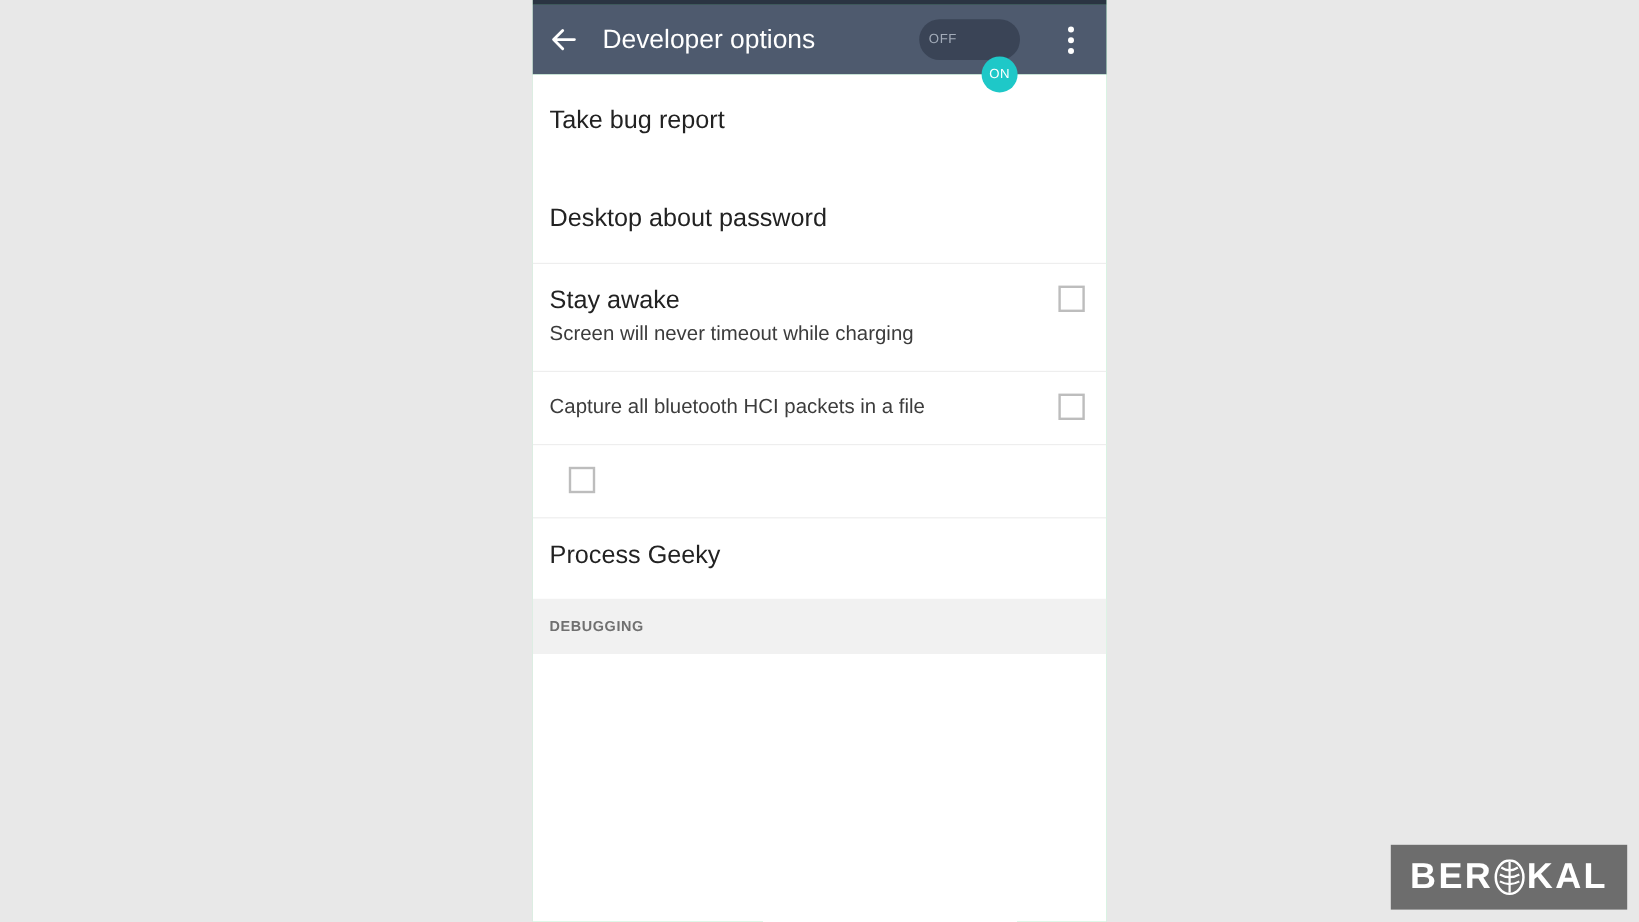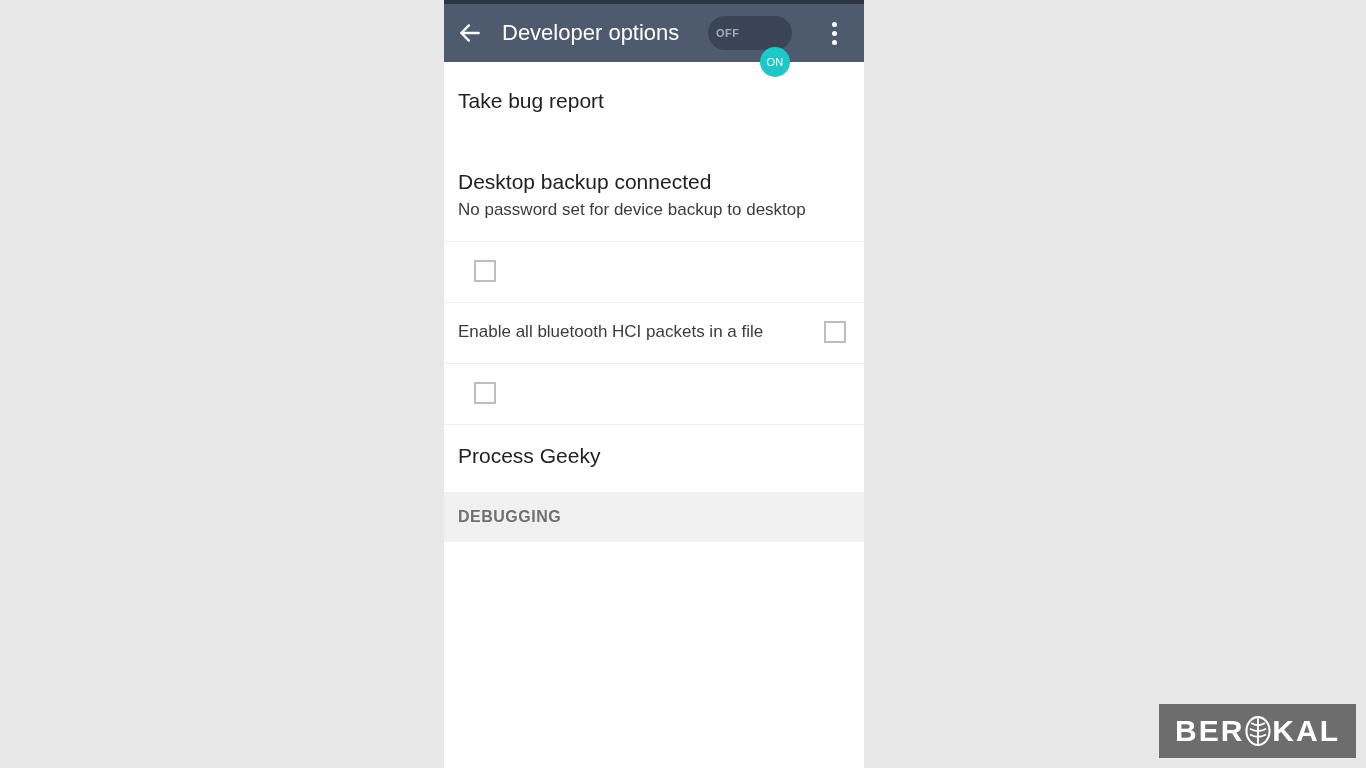--- a/index.html
+++ b/index.html
@@ -8,21 +8,21 @@
       height: 768px;
       background: #e8e8e8;
       font-family: -apple-system, "Helvetica Neue", Arial, sans-serif;
       position: relative;
       overflow: hidden;
     }
     .phone-frame {
       position: absolute;
       left: 444px;
       top: 0;
-      width: 420px;
+      width: 478px;
       height: 768px;
       background: #86efac;
       display: flex;
       flex-direction: column;
     }
     .status-strip {
       height: 4px;
       background: #2a3442;
     }
     .header {
@@ -56,21 +56,21 @@
       position: relative;
       display: flex;
       align-items: center;
       cursor: pointer;
     }
     .toggle-off-label {
       position: absolute;
       left: 8px;
       font-size: 11px;
       color: #a3acb9;
-      font-weight: 700;
+      font-weight: 400;
       letter-spacing: 0.5px;
     }
     .toggle-thumb {
       position: absolute;
       right: 2px;
       top: 2px;
       width: 30px;
       height: 30px;
       background: #1ec8c8;
       border-radius: 50%;
@@ -146,21 +146,21 @@
       top: 1px;
       width: 6px;
       height: 11px;
       border: solid #fff;
       border-width: 0 3px 3px 0;
       transform: rotate(45deg);
     }
     .section-header {
       background: #f1f1f1;
       padding: 16px 14px;
-      font-size: 16px;
+      font-size: 12px;
       font-weight: 600;
       color: #707070;
       letter-spacing: 0.5px;
     }
     .row.disabled .row-title { color: #b2b2b2; }
     .row.disabled .row-sub { color: #b2b2b2; }
     .first-row { padding-top: 26px; padding-bottom: 34px; }
     .watermark {
       position: absolute;
       right: 10px;
@@ -211,32 +211,35 @@
   <div class="content">
 
     <div class="row first-row no-border">
       <div class="row-text">
         <div class="row-title">Take bug report</div>
       </div>
     </div>
 
     <div class="row">
       <div class="row-text">
-        <div class="row-title">Desktop backup connected</div>
-        <div class="row-sub">No password set for device backup to desktop</div>
-      </div>
-    </div>
-
-    <div class="row">
+        <div class="row-title">Desktop about password</div>
+      </div>
+    </div>
+
+    <div class="row">
+      <div class="row-text">
+        <div class="row-title">Stay awake</div>
+        <div class="row-sub">Screen will never timeout while charging</div>
+      </div>
       <div class="checkbox"></div>
     </div>
 
     <div class="row">
       <div class="row-text">
-        <div class="row-sub">Enable all bluetooth HCI packets in a file</div>
+        <div class="row-sub">Capture all bluetooth HCI packets in a file</div>
       </div>
       <div class="checkbox"></div>
     </div>
 
     <div class="row">
       <div class="checkbox"></div>
     </div>
 
     <div class="row no-border">
       <div class="row-text">

